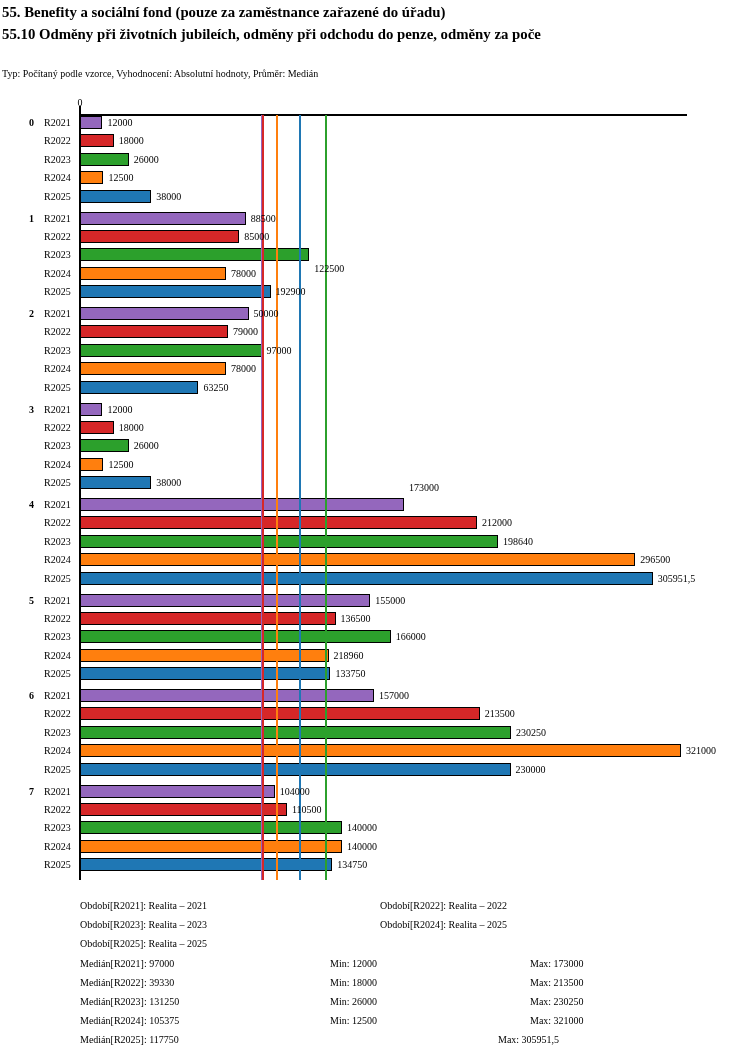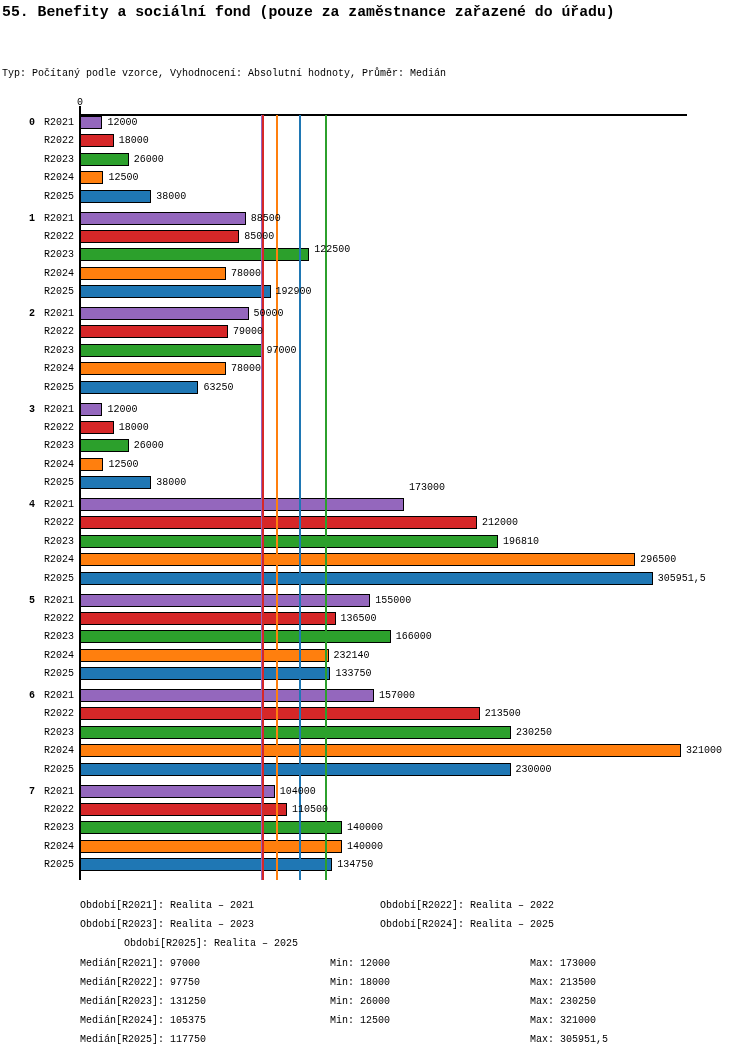--- a/index.html
+++ b/index.html
@@ -1,36 +1,37 @@
 <!DOCTYPE html>
 <html><head>
 <meta charset="utf-8">
 <style>
   html,body{margin:0;padding:0;background:#fff;}
   .page{position:relative;width:750px;height:1062px;background:#ffffff;
-        font-family:Liberation Mono, monospace;color:#000;overflow:hidden;}
+        font-family:Liberation Serif, serif;color:#000;overflow:hidden;}
   .abs{position:absolute;white-space:nowrap;}
   .title-line{font-weight:bold;font-size:14.8px;line-height:20px;letter-spacing:0;}
   .small{font-size:10px;line-height:13px;}
   .legend-line{font-size:10px;line-height:14px;}
   .axis-h{position:absolute;left:80px;top:114px;width:607px;height:1.5px;background:#000;z-index:1;}
   .axis-v{position:absolute;left:79px;top:106px;width:2px;height:774px;background:#000;z-index:5;}
   .bar{position:absolute;box-sizing:border-box;border:1.5px solid #000;z-index:2;}
   .median-line{position:absolute;top:115px;height:765px;width:2px;z-index:3;}
   .series-label{position:absolute;font-size:10px;line-height:13px;height:13px;white-space:nowrap;}
   .group-label{position:absolute;font-size:10px;line-height:13px;height:13px;font-weight:bold;white-space:nowrap;}
   .value-label{position:absolute;font-size:10px;line-height:13px;height:13px;z-index:4;white-space:nowrap;}
   .zero-label{position:absolute;left:74px;top:97px;width:12px;text-align:center;font-size:10px;line-height:11px;}
 </style>
 </head>
 <body>
 
 <div class="page">
 
   <div class="abs title-line" style="left:2px;top:2px;">55. Benefity a sociální fond (pouze za zaměstnance zařazené do úřadu)</div>
+  <div class="abs title-line" style="left:2px;top:24px;">55.10 Odměny při životních jubileích, odměny při odchodu do penze, odměny za poče</div>
   <div class="abs small" style="left:2px;top:67px;">Typ: Počítaný podle vzorce, Vyhodnocení: Absolutní hodnoty, Průměr: Medián</div>
 
   <div id="chart">
     <div class="zero-label">0</div>
     <div class="axis-h"></div>
     <div class="axis-v"></div>
   <div class="group-label" style="left: 29px; top: 116px;">0</div>
       <div class="series-label" style="left: 44px; top: 116px;">R2021</div>
       <div class="bar" style="left: 80px; top: 116px; width: 22.4673px; height: 13px; background: rgb(148, 103, 189);"></div>
       <div class="value-label" style="left: 107.467px; top: 116px;">12000</div>
@@ -48,21 +49,21 @@
       <div class="value-label" style="left: 156.146px; top: 189.6px;">38000</div>
       <div class="group-label" style="left: 29px; top: 211.5px;">1</div>
       <div class="series-label" style="left: 44px; top: 211.5px;">R2021</div>
       <div class="bar" style="left: 80px; top: 211.5px; width: 165.696px; height: 13px; background: rgb(148, 103, 189);"></div>
       <div class="value-label" style="left: 250.696px; top: 211.5px;">88500</div>
       <div class="series-label" style="left: 44px; top: 229.9px;">R2022</div>
       <div class="bar" style="left: 80px; top: 229.9px; width: 159.143px; height: 13px; background: rgb(214, 39, 40);"></div>
       <div class="value-label" style="left: 244.143px; top: 229.9px;">85000</div>
       <div class="series-label" style="left: 44px; top: 248.3px;">R2023</div>
       <div class="bar" style="left: 80px; top: 248.3px; width: 229.354px; height: 13px; background: rgb(44, 160, 44);"></div>
-      <div class="value-label" style="left: 314.354px; top: 243px; text-align: center;">122500</div>
+      <div class="value-label" style="left: 314.354px; top: 262px; text-align: center;">122500</div>
       <div class="series-label" style="left: 44px; top: 266.7px;">R2024</div>
       <div class="bar" style="left: 80px; top: 266.7px; width: 146.037px; height: 13px; background: rgb(255, 127, 14);"></div>
       <div class="value-label" style="left: 231.037px; top: 266.7px;">78000</div>
       <div class="series-label" style="left: 44px; top: 285.1px;">R2025</div>
       <div class="bar" style="left: 80px; top: 285.1px; width: 190.504px; height: 13px; background: rgb(31, 119, 180);"></div>
       <div class="value-label" style="left: 275.504px; top: 285.1px;">192900</div>
       <div class="group-label" style="left: 29px; top: 307px;">2</div>
       <div class="series-label" style="left: 44px; top: 307px;">R2021</div>
       <div class="bar" style="left: 80px; top: 307px; width: 168.505px; height: 13px; background: rgb(148, 103, 189);"></div>
       <div class="value-label" style="left: 253.505px; top: 307px;">50000</div>
@@ -96,40 +97,40 @@
       <div class="value-label" style="left: 156.146px; top: 476.1px;">38000</div>
       <div class="group-label" style="left: 29px; top: 498px;">4</div>
       <div class="series-label" style="left: 44px; top: 498px;">R2021</div>
       <div class="bar" style="left: 80px; top: 498px; width: 323.903px; height: 13px; background: rgb(148, 103, 189);"></div>
       <div class="value-label" style="left: 408.903px; top: 481px;">173000</div>
       <div class="series-label" style="left: 44px; top: 516.4px;">R2022</div>
       <div class="bar" style="left: 80px; top: 516.4px; width: 396.922px; height: 13px; background: rgb(214, 39, 40);"></div>
       <div class="value-label" style="left: 481.922px; top: 516.4px;">212000</div>
       <div class="series-label" style="left: 44px; top: 534.8px;">R2023</div>
       <div class="bar" style="left: 80px; top: 534.8px; width: 417.985px; height: 13px; background: rgb(44, 160, 44);"></div>
-      <div class="value-label" style="left: 502.985px; top: 534.8px;">196810</div>
+      <div class="value-label" style="left: 502.985px; top: 534.8px;">198640</div>
       <div class="series-label" style="left: 44px; top: 553.2px;">R2024</div>
       <div class="bar" style="left: 80px; top: 553.2px; width: 555.129px; height: 13px; background: rgb(255, 127, 14);"></div>
       <div class="value-label" style="left: 640.129px; top: 553.2px;">296500</div>
       <div class="series-label" style="left: 44px; top: 571.6px;">R2025</div>
       <div class="bar" style="left: 80px; top: 571.6px; width: 572.825px; height: 13px; background: rgb(31, 119, 180);"></div>
       <div class="value-label" style="left: 657.825px; top: 571.6px;">305951,5</div>
       <div class="group-label" style="left: 29px; top: 593.5px;">5</div>
       <div class="series-label" style="left: 44px; top: 593.5px;">R2021</div>
       <div class="bar" style="left: 80px; top: 593.5px; width: 290.202px; height: 13px; background: rgb(148, 103, 189);"></div>
       <div class="value-label" style="left: 375.202px; top: 593.5px;">155000</div>
       <div class="series-label" style="left: 44px; top: 611.9px;">R2022</div>
       <div class="bar" style="left: 80px; top: 611.9px; width: 255.565px; height: 13px; background: rgb(214, 39, 40);"></div>
       <div class="value-label" style="left: 340.565px; top: 611.9px;">136500</div>
       <div class="series-label" style="left: 44px; top: 630.3px;">R2023</div>
       <div class="bar" style="left: 80px; top: 630.3px; width: 310.798px; height: 13px; background: rgb(44, 160, 44);"></div>
       <div class="value-label" style="left: 395.798px; top: 630.3px;">166000</div>
       <div class="series-label" style="left: 44px; top: 648.7px;">R2024</div>
       <div class="bar" style="left: 80px; top: 648.7px; width: 248.544px; height: 13px; background: rgb(255, 127, 14);"></div>
-      <div class="value-label" style="left: 333.544px; top: 648.7px;">232140</div>
+      <div class="value-label" style="left: 333.544px; top: 648.7px;">218960</div>
       <div class="series-label" style="left: 44px; top: 667.1px;">R2025</div>
       <div class="bar" style="left: 80px; top: 667.1px; width: 250.417px; height: 13px; background: rgb(31, 119, 180);"></div>
       <div class="value-label" style="left: 335.417px; top: 667.1px;">133750</div>
       <div class="group-label" style="left: 29px; top: 689px;">6</div>
       <div class="series-label" style="left: 44px; top: 689px;">R2021</div>
       <div class="bar" style="left: 80px; top: 689px; width: 293.947px; height: 13px; background: rgb(148, 103, 189);"></div>
       <div class="value-label" style="left: 378.947px; top: 689px;">157000</div>
       <div class="series-label" style="left: 44px; top: 707.4px;">R2022</div>
       <div class="bar" style="left: 80px; top: 707.4px; width: 399.731px; height: 13px; background: rgb(214, 39, 40);"></div>
       <div class="value-label" style="left: 484.731px; top: 707.4px;">213500</div>
@@ -163,33 +164,33 @@
       <div class="median-line" style="left: 325px; background: rgb(44, 160, 44);"></div>
       <div class="median-line" style="left: 276px; background: rgb(255, 127, 14);"></div>
       <div class="median-line" style="left: 299px; background: rgb(31, 119, 180);"></div>
     </div>
 
   <div id="legend">
       <div class="abs legend-line" style="left: 80px; top: 899px;">Období[R2021]: Realita – 2021</div>
       <div class="abs legend-line" style="left: 380px; top: 899px;">Období[R2022]: Realita – 2022</div>
       <div class="abs legend-line" style="left: 80px; top: 918.2px;">Období[R2023]: Realita – 2023</div>
       <div class="abs legend-line" style="left: 380px; top: 918.2px;">Období[R2024]: Realita – 2025</div>
-      <div class="abs legend-line" style="left: 80px; top: 937.4px; margin-left: 44px;">Období[R2025]: Realita – 2025</div>
+      <div class="abs legend-line" style="left: 80px; top: 937.4px;">Období[R2025]: Realita – 2025</div>
     </div>
   <div id="stats">
       <div class="abs legend-line" style="left: 80px; top: 956.6px;">Medián[R2021]: 97000</div>
       <div class="abs legend-line" style="left: 330px; top: 956.6px;">Min: 12000</div>
       <div class="abs legend-line" style="left: 530px; top: 956.6px;">Max: 173000</div>
-      <div class="abs legend-line" style="left: 80px; top: 975.8px;">Medián[R2022]: 97750</div>
+      <div class="abs legend-line" style="left: 80px; top: 975.8px;">Medián[R2022]: 39330</div>
       <div class="abs legend-line" style="left: 330px; top: 975.8px;">Min: 18000</div>
       <div class="abs legend-line" style="left: 530px; top: 975.8px;">Max: 213500</div>
       <div class="abs legend-line" style="left: 80px; top: 995px;">Medián[R2023]: 131250</div>
       <div class="abs legend-line" style="left: 330px; top: 995px;">Min: 26000</div>
       <div class="abs legend-line" style="left: 530px; top: 995px;">Max: 230250</div>
       <div class="abs legend-line" style="left: 80px; top: 1014.2px;">Medián[R2024]: 105375</div>
       <div class="abs legend-line" style="left: 330px; top: 1014.2px;">Min: 12500</div>
       <div class="abs legend-line" style="left: 530px; top: 1014.2px;">Max: 321000</div>
       <div class="abs legend-line" style="left: 80px; top: 1033.4px;">Medián[R2025]: 117750</div>
       <div class="abs legend-line" style="left: 330px; top: 1033.4px; margin-top: 41px;">Min: 38000</div>
-      <div class="abs legend-line" style="left: 530px; top: 1033.4px;">Max: 305951,5</div>
+      <div class="abs legend-line" style="left: 498px; top: 1033.4px;">Max: 305951,5</div>
     </div>
 
 </div>
 
 </body></html>

